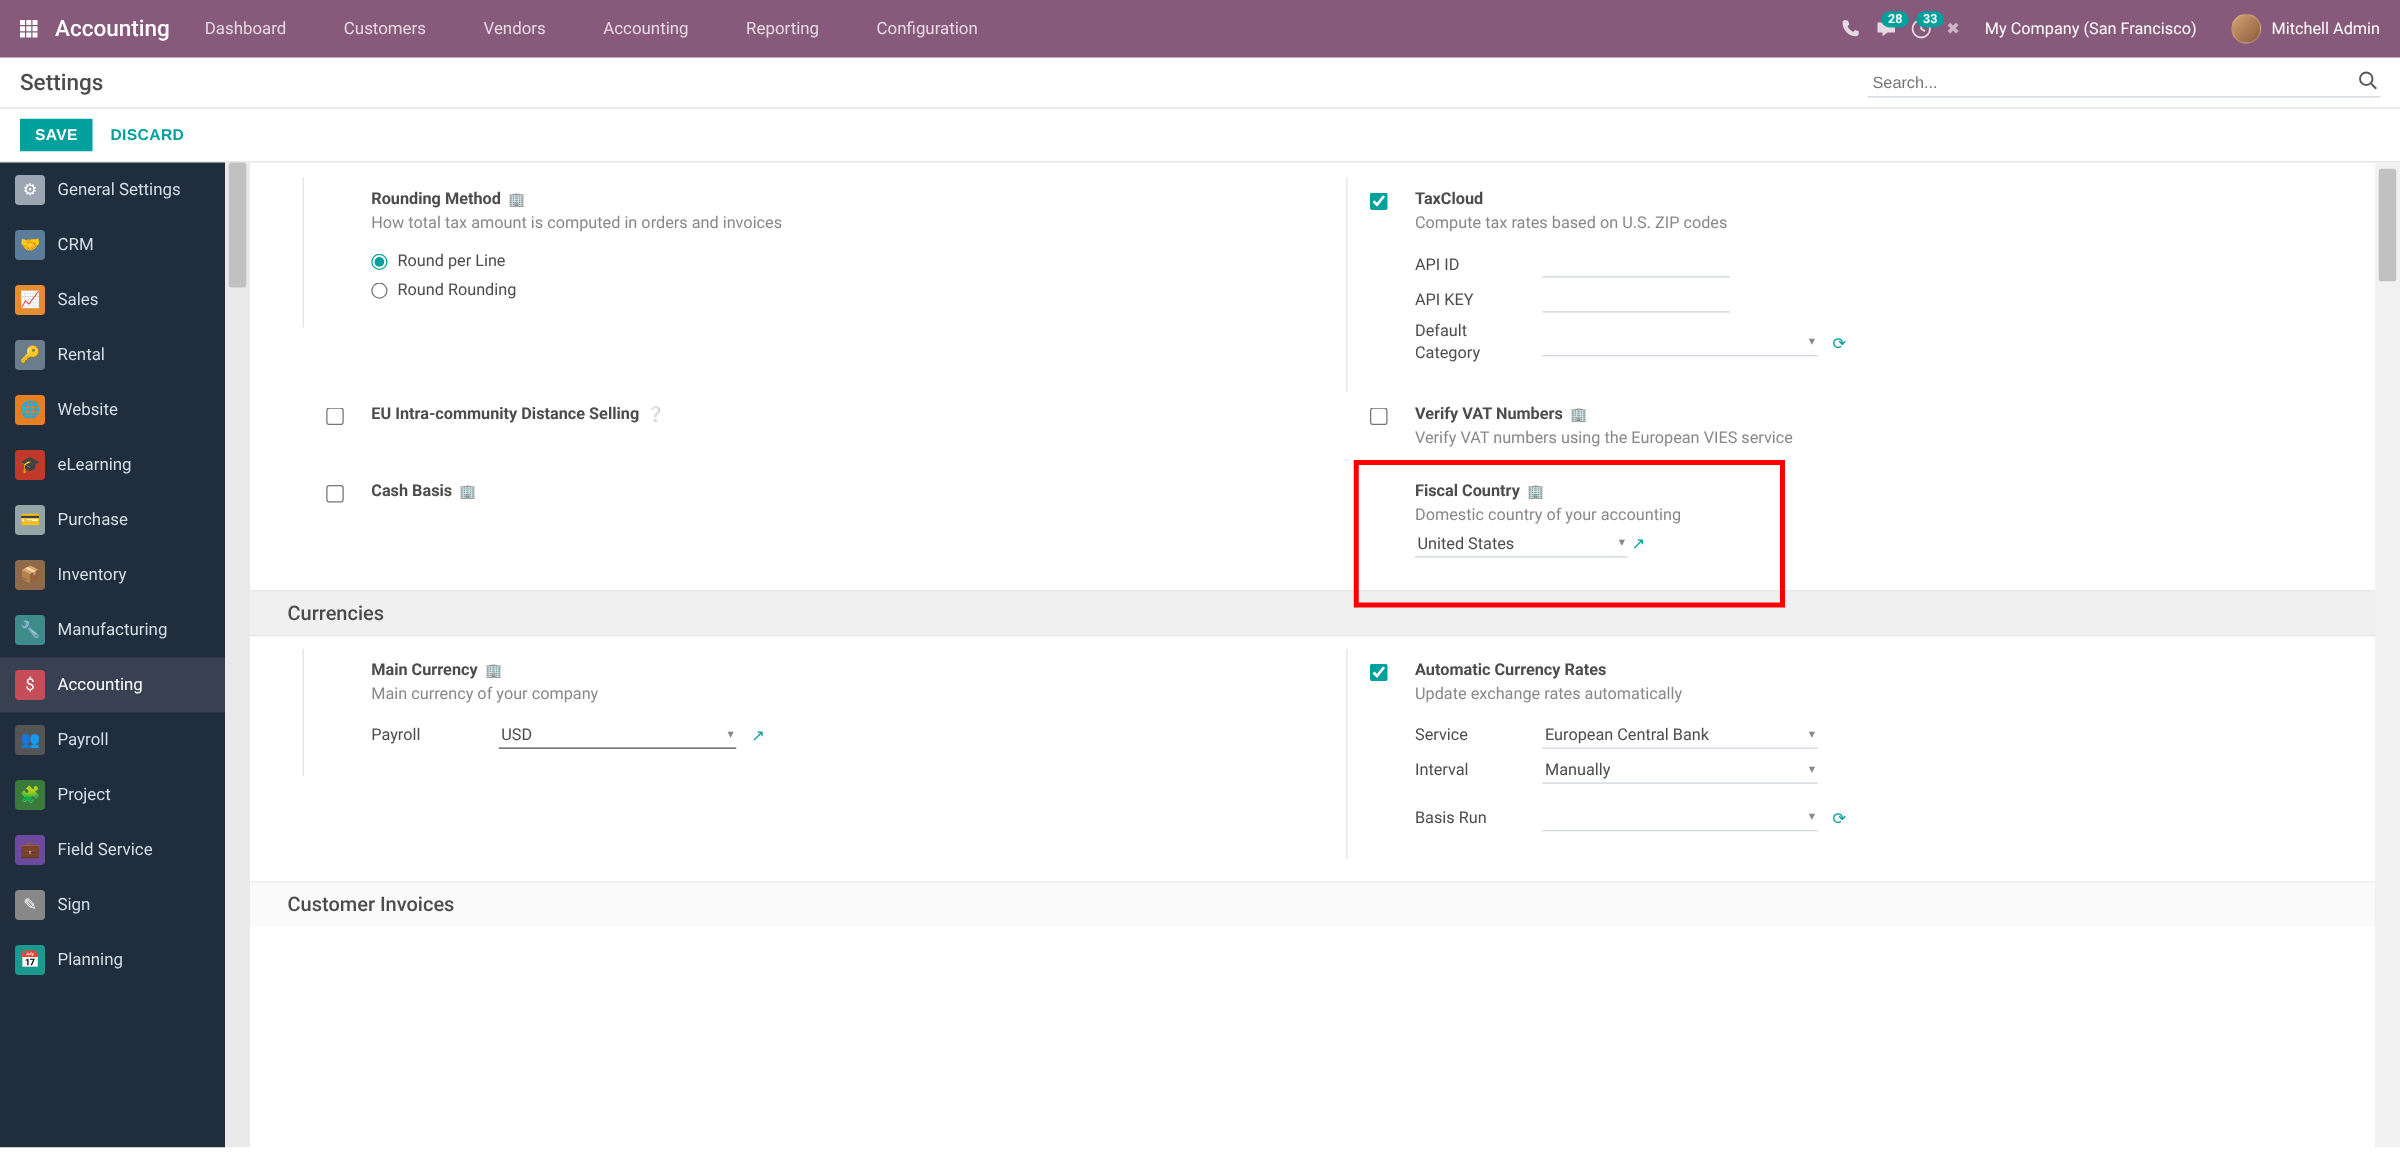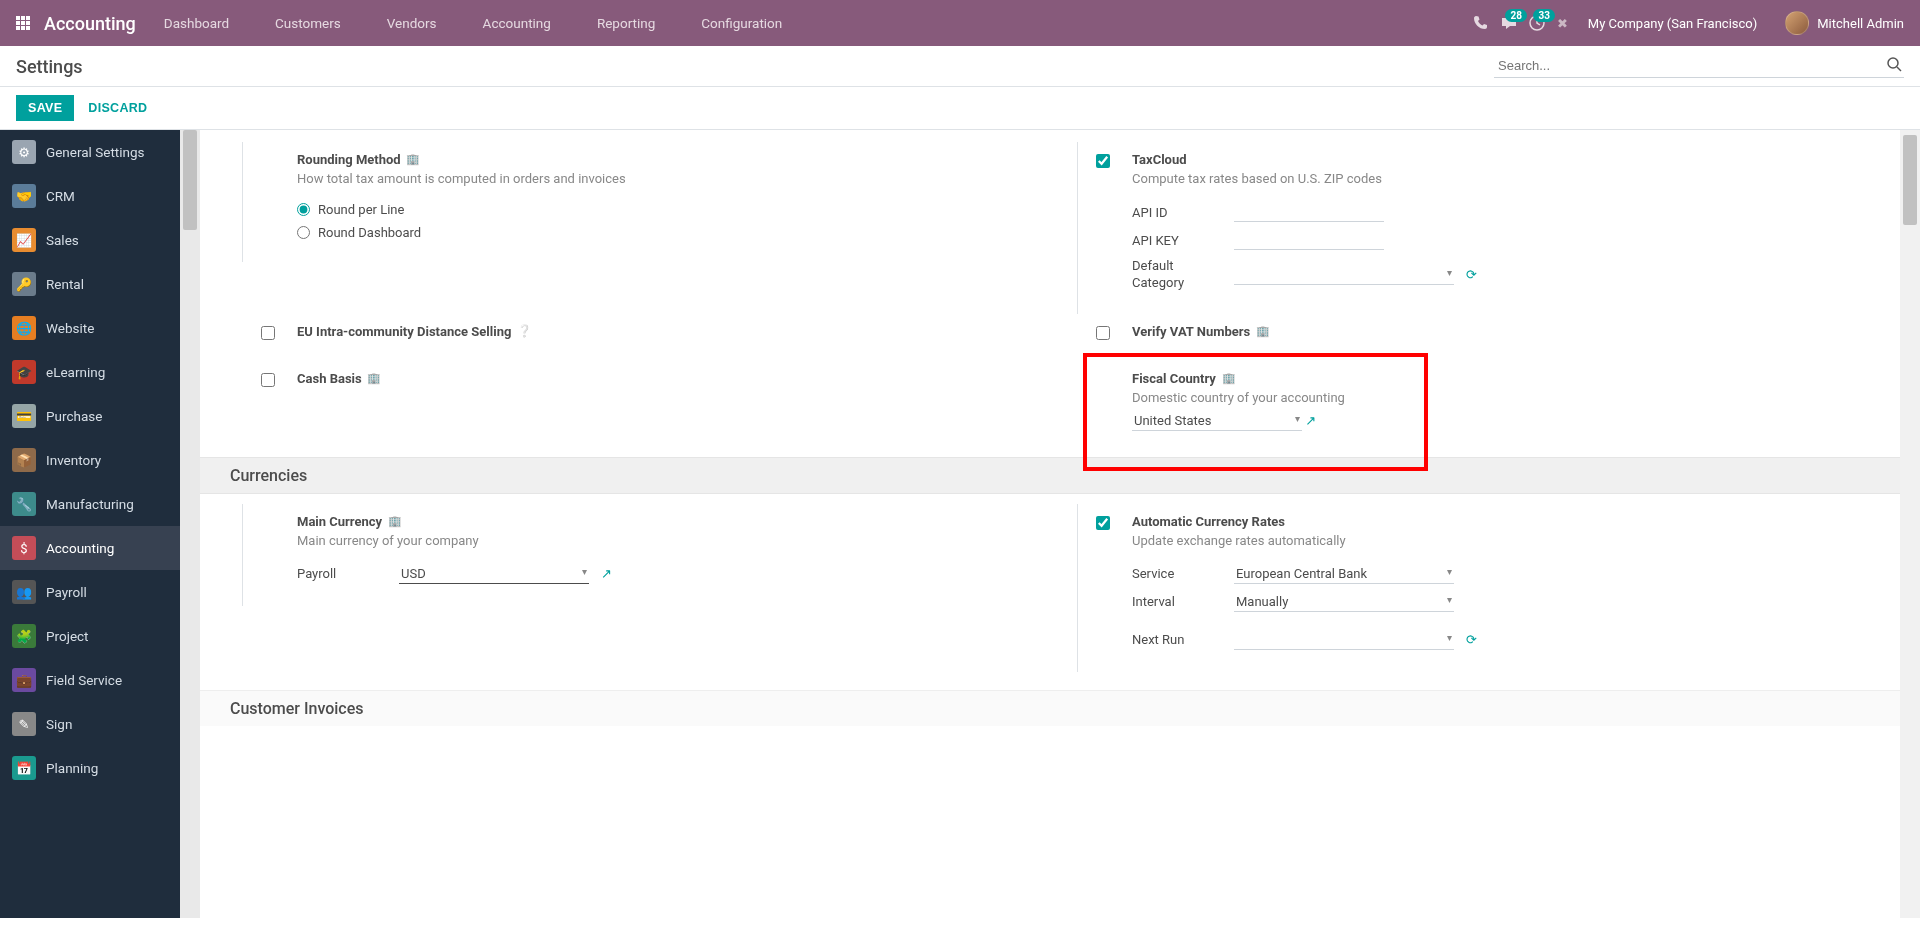--- a/index.html
+++ b/index.html
@@ -234,21 +234,21 @@
                   <span class="bldg-ico">🏢</span>
                 </div>
               <div class="sdesc">How total tax amount is computed in orders and invoices</div>
               <div class="indent">
                 <label class="radio-row">
                     <input type="radio" name="rounding" checked="" style=""> 
                     <span>Round per Line</span>
                   </label>
                 <label class="radio-row">
                     <input type="radio" name="rounding" style=""> 
-                    <span>Round Dashboard</span>
+                    <span>Round Rounding</span>
                   </label>
               </div>
             </div>
           </div>
         </div>
         <div class="col">
           <div class="setting">
             <div class="cb"><input type="checkbox" checked="" class="chk-on" style=""></div>
             <div class="body">
               <div class="stitle">
@@ -288,20 +288,21 @@
           </div>
         </div>
         <div class="col">
           <div class="setting noborder">
             <div class="cb"><input type="checkbox" style=""></div>
             <div class="body">
               <div class="stitle">
                   <span>Verify VAT Numbers</span> 
                   <span class="bldg-ico">🏢</span>
                 </div>
+              <div class="sdesc">Verify VAT numbers using the European VIES service</div>
             </div>
           </div>
         </div>
       </div>
 
       <div class="row2" style="position:relative;">
         <div class="col">
           <div class="setting noborder">
             <div class="cb"><input type="checkbox" style=""></div>
             <div class="body">
@@ -364,21 +365,21 @@
               <div class="indent">
                 <div class="field-row">
                     <span class="flabel">Service</span>
                     <span class="select-like light"><span>European Central Bank</span></span>
                   </div>
                 <div class="field-row">
                     <span class="flabel">Interval</span>
                     <span class="select-like light"><span>Manually</span></span>
                   </div>
                 <div class="field-row" style="margin-top:10px;">
-                    <span class="flabel">Next Run</span>
+                    <span class="flabel">Basis Run</span>
                     <span class="select-like light">&nbsp;</span> 
                     <span class="refresh-ico">⟳</span>
                   </div>
               </div>
             </div>
           </div>
         </div>
       </div>
 
       <div class="section-head-light">Customer Invoices</div>

